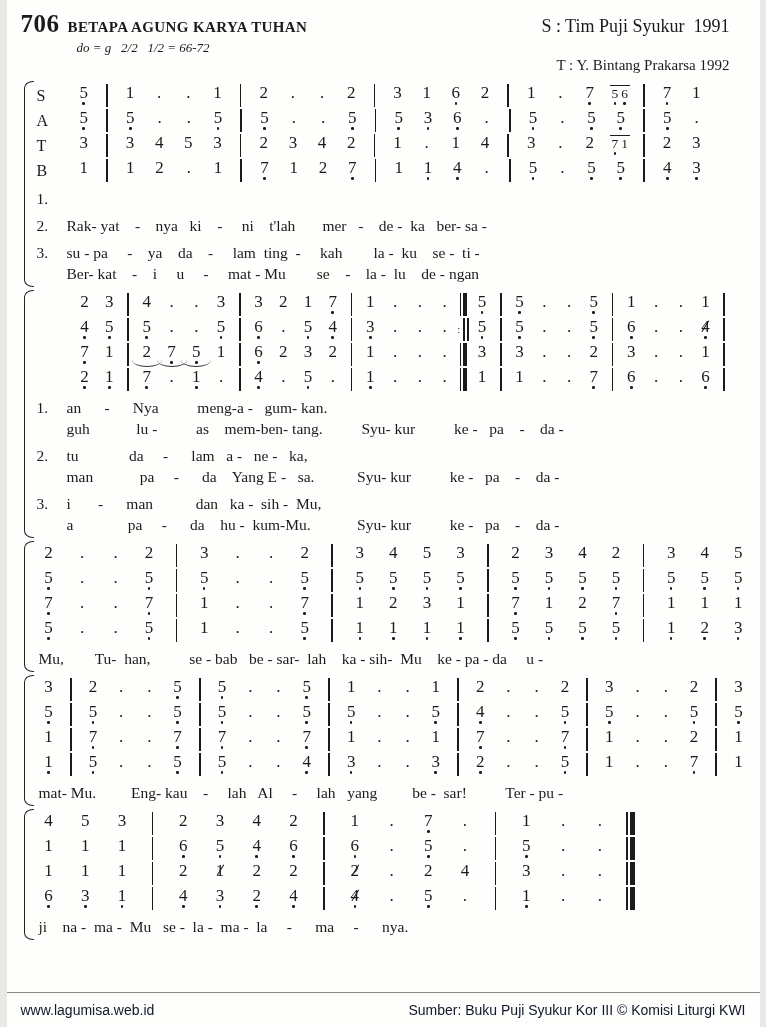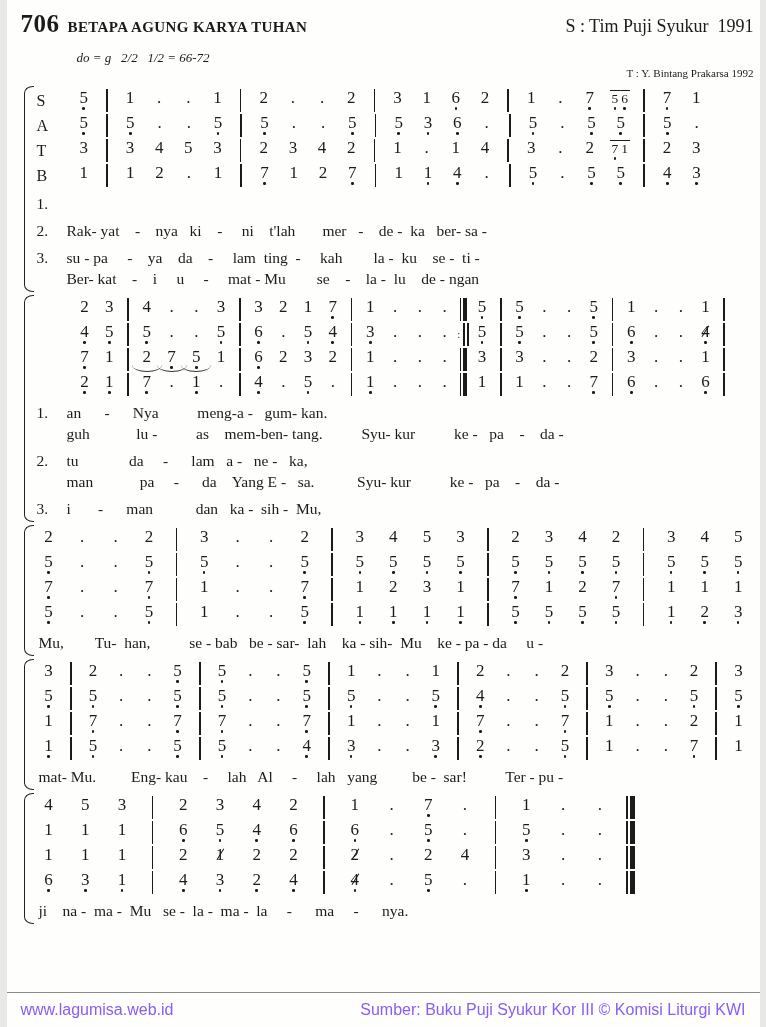--- a/index.html
+++ b/index.html
@@ -1,29 +1,29 @@
 <!DOCTYPE html>
 <html><head>
 <meta charset="utf-8">
 <style>
   html,body{margin:0;padding:0;background:#e8e8e6;}
   .page{
     width:753px;height:1027px;margin:0 auto;background:#fefefc;color:#1b1b1b;
     font-family:"Liberation Serif",serif;box-sizing:border-box;
-    padding:10px 6px 0 14px;overflow:hidden;position:relative;
+    padding:10px 30px 0 14px;overflow:hidden;position:relative;
   }
   
   .h-row1{display:flex;align-items:baseline;}
   .h-num{font-size:25px;font-weight:bold;letter-spacing:.5px;}
   .h-title{font-size:15px;font-weight:bold;margin-left:8px;letter-spacing:.4px;flex:1;}
   .h-s{font-size:18px;white-space:pre;}
-  .h-row2{display:flex;justify-content:space-between;align-items:center;margin-top:12px;}
+  .h-row2{display:flex;justify-content:space-between;align-items:center;margin-top:2px;}
   .h-tempo{font-size:13px;font-style:italic;margin-left:56px;white-space:pre;}
   .h-l{font-size:15px;white-space:pre;}
-  .h-row3{text-align:right;font-size:11px;margin-top:1px;}
+  .h-row3{text-align:right;font-size:15px;margin-top:1px;}
   
   #systems{margin-top:10px;}
   .system{position:relative;padding-left:16px;margin-bottom:9px;}
   .system::before{
     content:"";position:absolute;left:3px;top:-3px;bottom:-3px;width:9px;
     border-left:1.7px solid #222;border-top:1.7px solid #222;border-bottom:1.7px solid #222;
     border-top-left-radius:9px 7px;border-bottom-left-radius:9px 7px;
   }
   .nrow{display:flex;justify-content:space-between;align-items:stretch;height:23px;margin-bottom:2px;}
   .sys1 .nrow{width:672px;}
@@ -58,21 +58,21 @@
   
   .lyr-group{display:flex;margin-top:6px;}
   .vnum{width:30px;font-size:15.5px;line-height:21px;}
   .lines{flex:1;}
   .lline{font-size:15.5px;line-height:21px;white-space:pre;}
   .lyr-group.nonum .vnum{width:2px;}
   
   .footer{
     position:absolute;left:0;right:0;bottom:0;height:34px;
     border-top:1.2px solid #8a8a86;display:flex;justify-content:space-between;align-items:center;
-    padding:0 14px;font-family:"Liberation Sans",sans-serif;font-size:16px;color:#8b5cf6;background:#fefefc;
+    padding:0 14px;font-family:"Liberation Sans",sans-serif;font-size:14px;color:#0f172a;background:#fefefc;
   }
 </style>
 </head>
 <body>
 
 <div class="page">
 
   <div class="header">
     <div class="h-row1">
       <span class="h-num">706</span>
@@ -1431,20 +1431,21 @@
           <span class="vnum">2.</span>
           <div class="lines">
             <div class="lline">tu             da     -      lam   a -   ne -   ka,</div>
             <div class="lline">man            pa     -      da    Yang E -   sa.           Syu- kur          ke -   pa    -    da -</div>
           </div>
         </div>
         <div class="lyr-group">
           <span class="vnum">3.</span>
           <div class="lines">
             <div class="lline">i       -      man           dan   ka -  sih -  Mu,</div>
+            <div class="lline">a              pa     -      da    hu -  kum-Mu.            Syu- kur          ke -   pa    -    da -</div>
           </div>
         </div>
       </div>
       <div class="system sys3">
         <div class="notation">
           <div class="nrow">
             <span class="cell note">
               <span class="nstack">
                 <span class="digit">2</span>
                 <span class="udot"></span>

